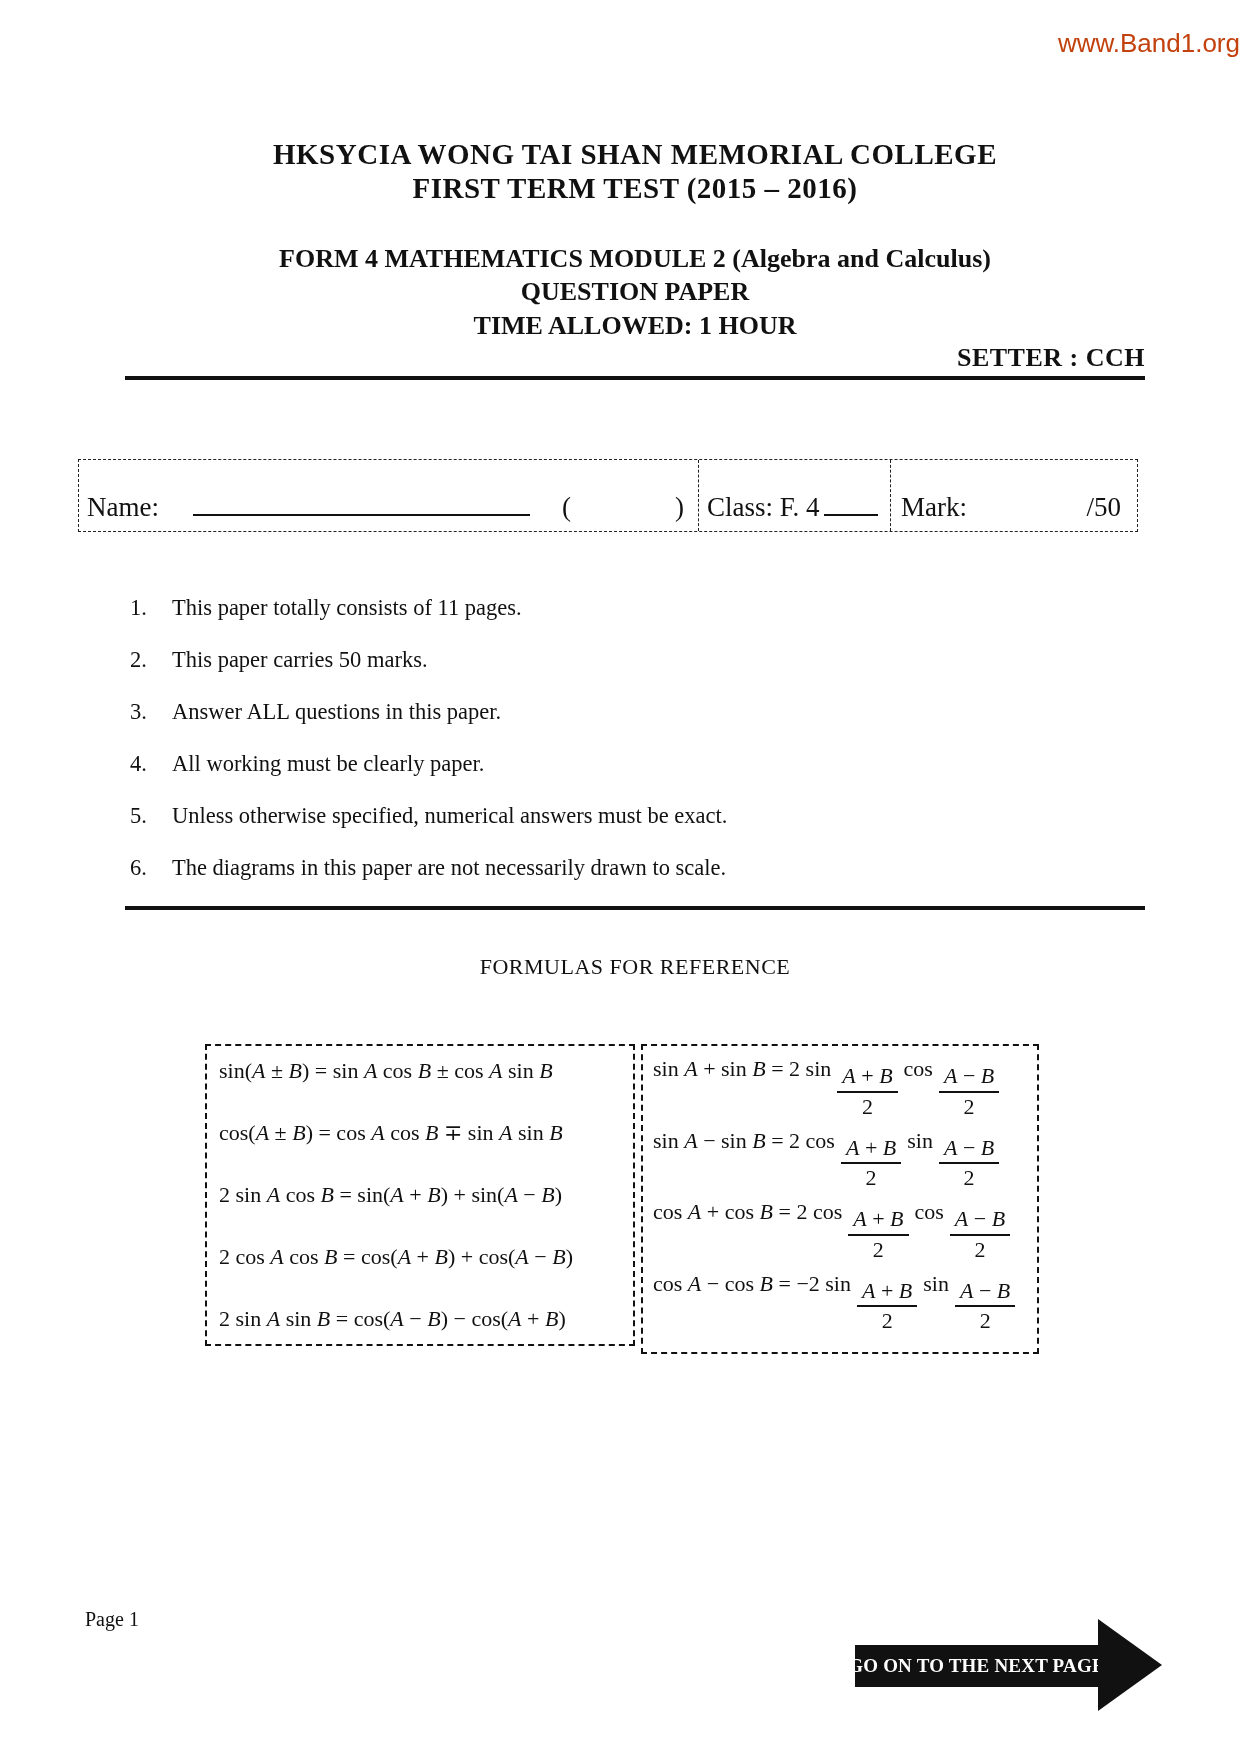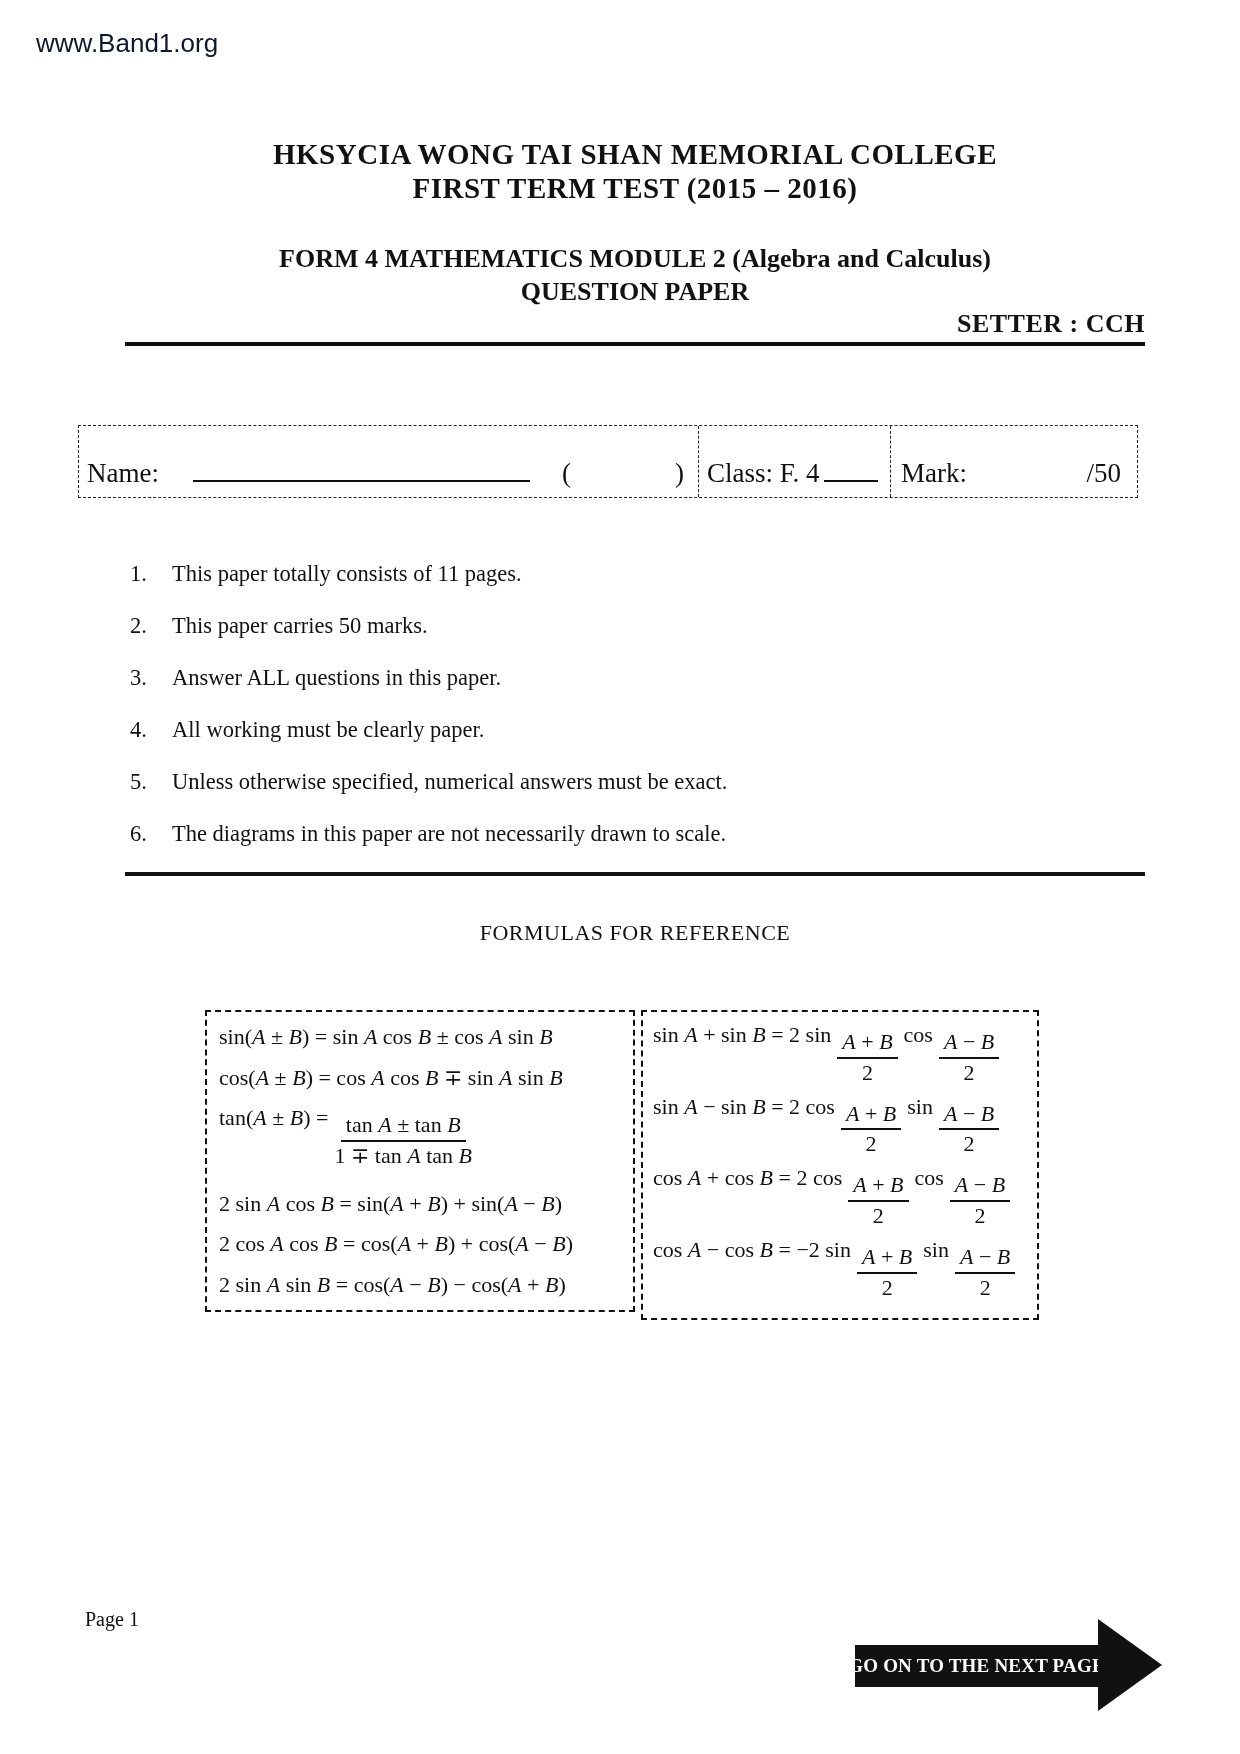--- a/index.html
+++ b/index.html
@@ -3,21 +3,21 @@
 <meta charset="utf-8">
 <style>
   html,body{margin:0;padding:0;}
   body{
     width:1240px;height:1754px;position:relative;background:#ffffff;
     font-family:"Liberation Serif","DejaVu Serif",serif;color:#111;
     overflow:hidden;
   }
   .site-url{
     margin:28px 0 0 36px;font-family:"Liberation Sans","DejaVu Sans",sans-serif;
-    font-size:26px;line-height:1.2;color:#0f172a;
+    font-size:26px;line-height:1.2;color:#c2410c;text-align:right;
   }
   .content{margin-left:125px;width:1020px;}
   .school{margin-top:78px;font-size:29px;font-weight:bold;text-align:center;line-height:1.18;letter-spacing:.5px;}
   .test{font-size:29px;font-weight:bold;text-align:center;line-height:1.18;letter-spacing:.5px;}
   .module-block{margin-top:36px;text-align:center;font-size:26px;font-weight:bold;line-height:1.3;}
   .setter{text-align:right;font-size:26px;font-weight:bold;letter-spacing:.5px;}
   .rule{margin-left:125px;width:1020px;height:4px;background:#111;}
   .rule1{margin-top:3px;}
   .rule2{margin-top:18px;}
 
@@ -66,20 +66,21 @@
 <body>
 
 <div class="site-url">www.Band1.org</div>
 
 <div class="content">
   <div class="school">HKSYCIA WONG TAI SHAN MEMORIAL COLLEGE</div>
   <div class="test">FIRST TERM TEST (2015 – 2016)</div>
   <div class="module-block">
     <div>FORM 4 MATHEMATICS MODULE 2 (Algebra and Calculus)</div>
     <div>QUESTION PAPER</div>
+    <div>TIME ALLOWED: 1 HOUR</div>
   </div>
   <div class="setter">SETTER : CCH</div>
 </div>
 <div class="rule rule1"></div>
 
 <div class="info-box">
   <div class="info-cell cell-name">
     <span>Name:</span>
     <span class="write-line"></span>
     <span>(</span>
@@ -129,27 +130,20 @@
 
 <div class="formula-wrap">
   <div class="fbox fbox-left" id="fbox-left">
       <div class="formula">
         <span class="fpart">sin(<i>A</i> ± <i>B</i>) = sin <i>A</i> cos <i>B</i> ± cos <i>A</i> sin <i>B</i></span>
       </div>
       <div class="formula">
         <span class="fpart">cos(<i>A</i> ± <i>B</i>) = cos <i>A</i> cos <i>B</i> ∓ sin <i>A</i> sin <i>B</i></span>
       </div>
       <div class="formula">
-        <span class="fpart">tan(<i>A</i> ± <i>B</i>) = </span>
-        <span class="frac">
-          <span class="fnum">tan <i>A</i> ± tan <i>B</i></span>
-          <span class="fden">1 ∓ tan <i>A</i> tan <i>B</i></span>
-        </span>
-      </div>
-      <div class="formula">
         <span class="fpart">2 sin <i>A</i> cos <i>B</i> = sin(<i>A</i> + <i>B</i>) + sin(<i>A</i> − <i>B</i>)</span>
       </div>
       <div class="formula">
         <span class="fpart">2 cos <i>A</i> cos <i>B</i> = cos(<i>A</i> + <i>B</i>) + cos(<i>A</i> − <i>B</i>)</span>
       </div>
       <div class="formula">
         <span class="fpart">2 sin <i>A</i> sin <i>B</i> = cos(<i>A</i> − <i>B</i>) − cos(<i>A</i> + <i>B</i>)</span>
       </div>
     </div>
   <div class="fbox fbox-right" id="fbox-right">

